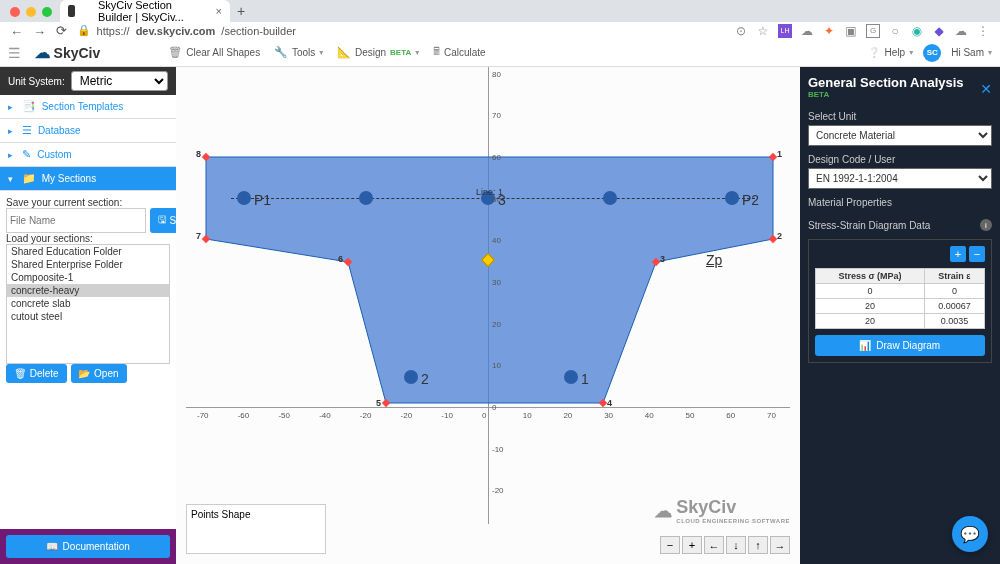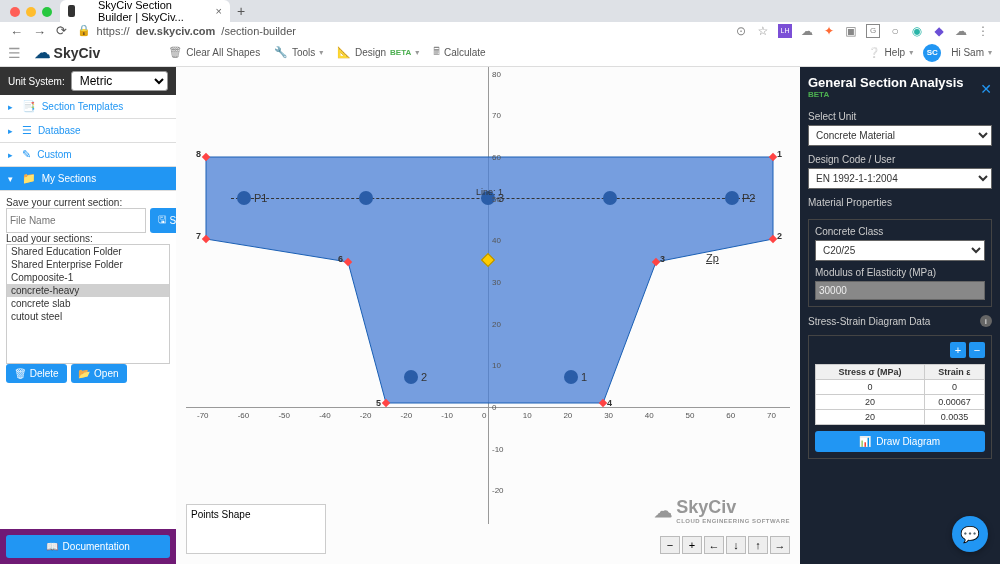--- a/index.html
+++ b/index.html
@@ -63,21 +63,21 @@
 .canvas-wrap{flex:1;position:relative;background:#fcfcfc}
 .canvas{position:absolute;inset:0}
 .grid{position:absolute;inset:0;background-image:radial-gradient(circle,#ccc 0.5px,transparent 0.5px);background-size:8px 8px}
 .axis-v{position:absolute;left:50%;top:0;bottom:40px;width:1px;background:#999}
 .axis-h{position:absolute;top:340px;left:10px;right:10px;height:1px;background:#999}
 .tick-label{position:absolute;font-size:8px;color:#555}
 .shape-poly{position:absolute;fill:#4a7fd6;fill-opacity:0.75;stroke:#1a5fb4;stroke-width:1}
 .vertex{position:absolute;width:6px;height:6px;background:#ff4444;transform:translate(-50%,-50%) rotate(45deg)}
 .vlabel{position:absolute;font-size:9px;color:#333;font-weight:bold}
 .rebar{position:absolute;width:14px;height:14px;background:#2a5da8;border-radius:50%;transform:translate(-50%,-50%)}
-.rlabel{position:absolute;font-size:11px;color:#333}
+.rlabel{position:absolute;font-size:14px;color:#333}
 .line-label{position:absolute;font-size:9px;color:#333}
 .dashed{position:absolute;border-top:1px dashed #333;height:0}
 .origin{position:absolute;width:10px;height:10px;background:#ffcc00;border:1px solid #aa8800;transform:translate(-50%,-50%) rotate(45deg)}
 .shape-info{position:absolute;left:10px;bottom:10px;width:140px;height:50px;background:#fff;border:1px solid #ccc;padding:4px;font-size:10px}
 .skyciv-watermark{position:absolute;right:10px;bottom:40px;opacity:0.6;font-size:18px;font-weight:bold;color:#555;display:flex;align-items:center;gap:4px}
 .skyciv-watermark .sub{font-size:6px;letter-spacing:0.5px}
 .canvas-controls{position:absolute;right:10px;bottom:10px;display:flex;gap:2px}
 .canvas-controls button{width:20px;height:18px;background:#eee;border:1px solid #bbb;font-size:11px;cursor:pointer}
 
 
@@ -355,30 +355,20 @@
     </div>
     <div>
       <div class="rp-label">Select Unit</div>
       <select class="rp-select"><option>Concrete Material</option></select>
     </div>
     <div>
       <div class="rp-label">Design Code / User</div>
       <select class="rp-select"><option>EN 1992-1-1:2004</option></select>
     </div>
     <div class="rp-label">Material Properties</div>
-    <div class="rp-box">
-      <div>
-        <div class="rp-label">Concrete Class</div>
-        <select class="rp-select"><option>C20/25</option></select>
-      </div>
-      <div>
-        <div class="rp-label">Modulus of Elasticity (MPa)</div>
-        <input class="rp-input" readonly="" value="30000" style="">
-      </div>
-    </div>
     <div class="rp-subhead">
       <span>Stress-Strain Diagram Data</span>
       <span class="info">i</span>
     </div>
     <div class="rp-box">
       <div class="plus-minus">
         <button class="pm-btn">+</button>
         <button class="pm-btn">−</button>
       </div>
       <table class="ss-table">

